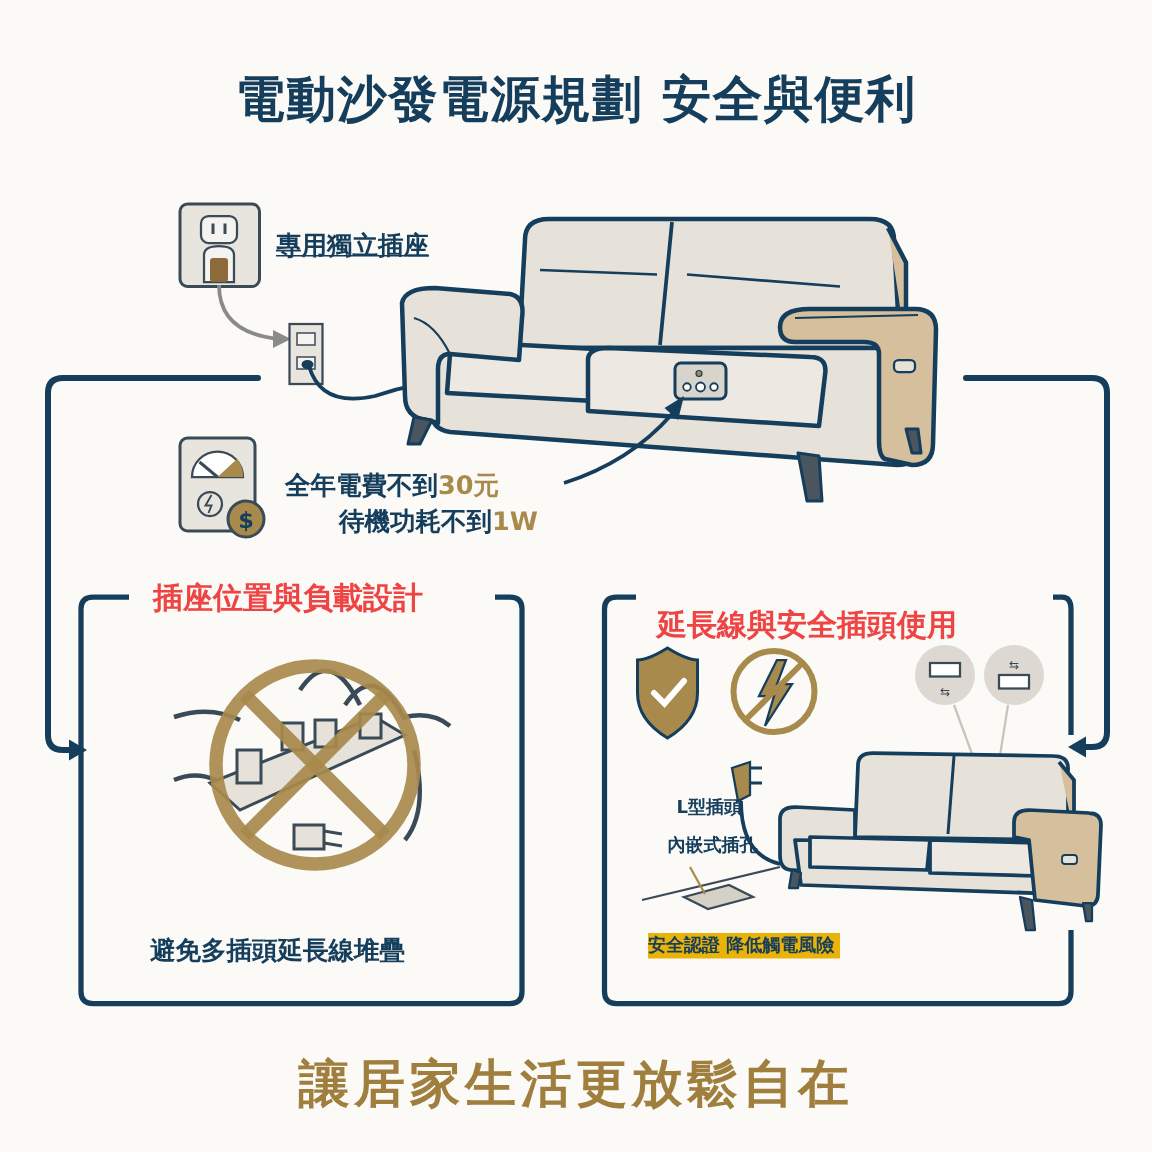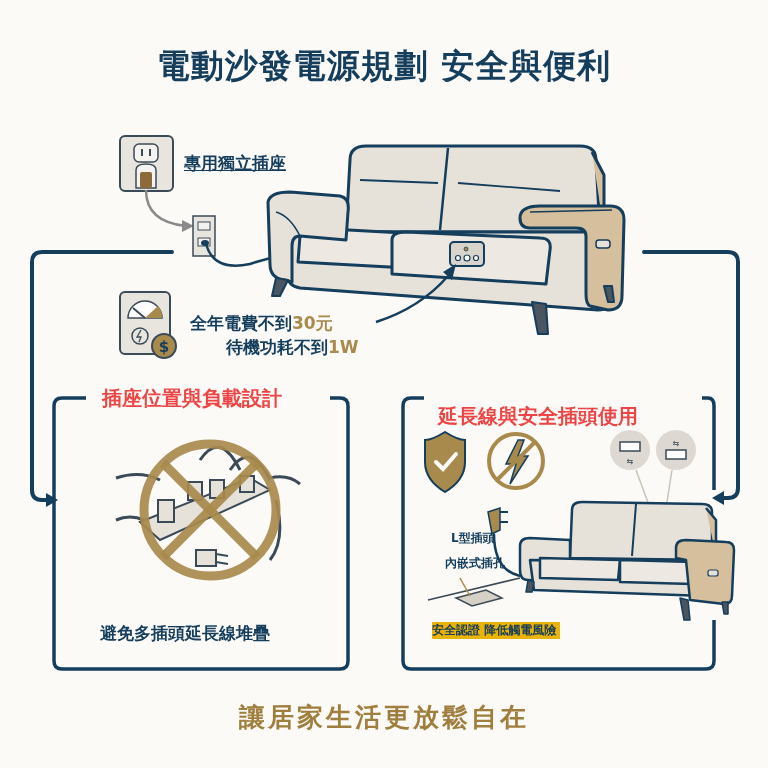--- a/index.html
+++ b/index.html
@@ -1,19 +1,19 @@
 <!DOCTYPE html>
 <html><head>
 <meta charset="utf-8">
 <style>
   html,body{margin:0;padding:0;}
   body{width:768px;height:768px;background:#fbfaf7;position:relative;overflow:hidden;font-family:"DejaVu Sans","Liberation Sans",sans-serif;}
   .abs{position:absolute;}
   .title{left:0;top:44px;width:768px;text-align:center;font-size:33px;font-weight:bold;color:#153d5c;letter-spacing:1px;}
-  .slogan{left:0;top:700px;width:768px;text-align:center;font-size:26px;font-weight:bold;color:#a07f3e;letter-spacing:3px;}
+  .slogan{left:0;top:700px;width:768px;text-align:center;font-size:34px;font-weight:bold;color:#a07f3e;letter-spacing:3px;}
   .lbl{font-weight:bold;color:#153d5c;white-space:nowrap;}
   .gold{color:#a88a4c;}
   .sect-title{font-size:20px;font-weight:bold;color:#ef4444;background:#fbfaf7;padding:0 8px;white-space:nowrap;}
   .small{font-size:12px;font-weight:bold;color:#153d5c;white-space:nowrap;margin-left:24px;}
   svg{position:absolute;left:0;top:0;}
 </style>
 </head>
 <body>
 
 <svg width="768" height="768" viewBox="0 0 768 768">

